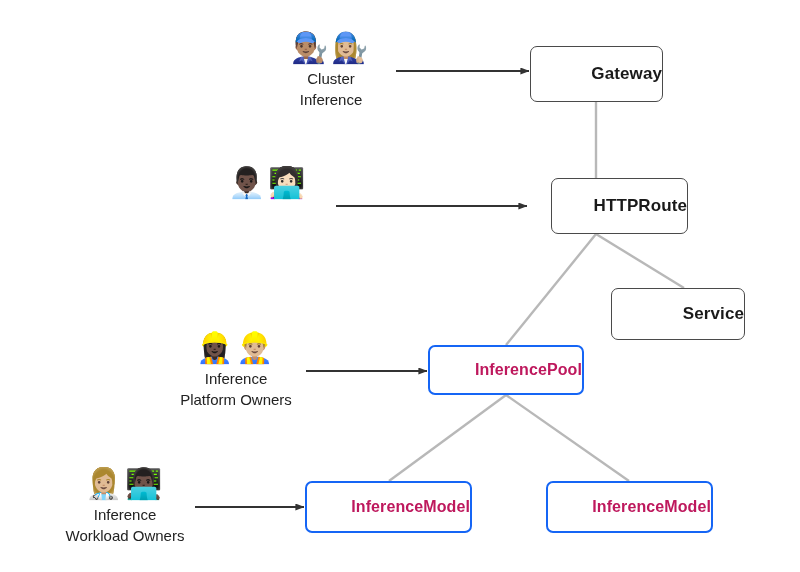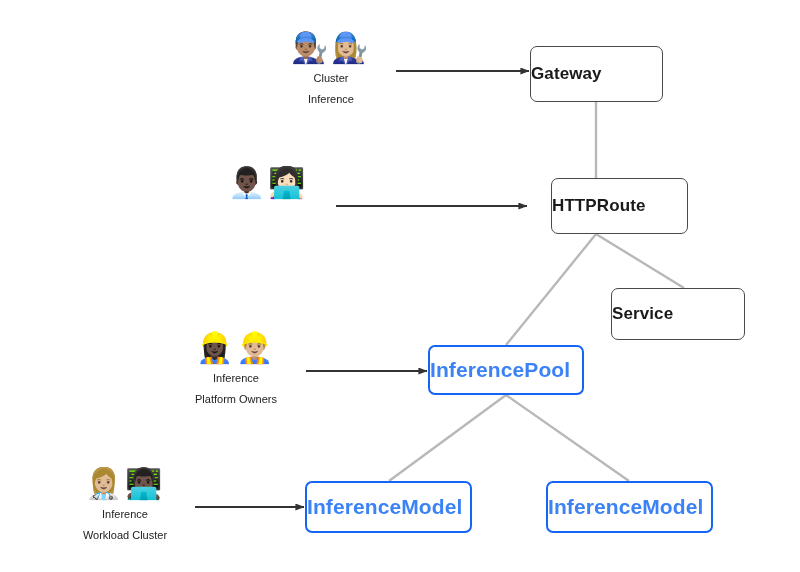--- a/index.html
+++ b/index.html
@@ -22,55 +22,55 @@
     left: 0;
     top: 0;
     width: 800px;
     height: 572px;
   }
   .node {
     position: absolute;
     box-sizing: border-box;
     display: flex;
     align-items: center;
-    justify-content: flex-start;
+    justify-content: flex-end;
     background: #ffffff;
     border-radius: 7px;
     font-weight: bold;
     letter-spacing: 0.1px;
     z-index: 3;
   }
   .node.resource {
     border: 1.6px solid #4a4a4a;
     color: #1a1a1a;
     font-size: 17px;
   }
   .node.inference {
     border: 2.2px solid #1565f5;
-    color: #3b82f6;
-    font-size: 21px;
+    color: #be185d;
+    font-size: 16px;
   }
   .persona {
     position: absolute;
     display: flex;
     flex-direction: column;
     align-items: center;
     z-index: 3;
   }
   .persona-icons {
     font-size: 30px;
     line-height: 36px;
     letter-spacing: 2px;
     white-space: nowrap;
     font-family: "DejaVu Sans", sans-serif;
   }
   .persona-label {
     margin-top: 2px;
     text-align: center;
-    font-size: 11px;
+    font-size: 15px;
     line-height: 21px;
     color: #222222;
     white-space: nowrap;
   }
 </style>
 </head>
 <body>
 
 <div id="canvas">
 
@@ -110,21 +110,21 @@
     <div class="persona-label">
       <div>Inference</div>
       <div>Platform Owners</div>
     </div>
   </div>
 
   <div class="persona" style="left:55px; top:466px; width:140px;">
     <div class="persona-icons">👩🏼‍⚕️👨🏿‍💻</div>
     <div class="persona-label">
       <div>Inference</div>
-      <div>Workload Cluster</div>
+      <div>Workload Owners</div>
     </div>
   </div>
 
   <div class="node resource" style="left:530px; top:46px; width:133px; height:56px;">
     <span>Gateway</span>
   </div>
 
   <div class="node resource" style="left:551px; top:178px; width:137px; height:56px;">
     <span>HTTPRoute</span>
   </div>

